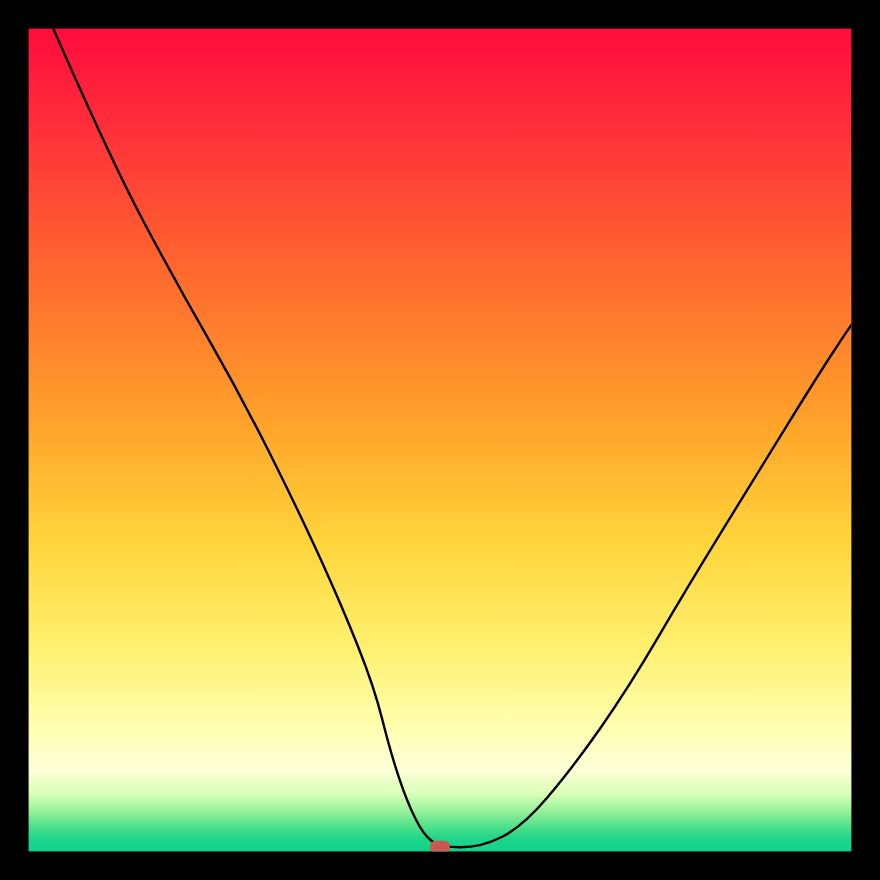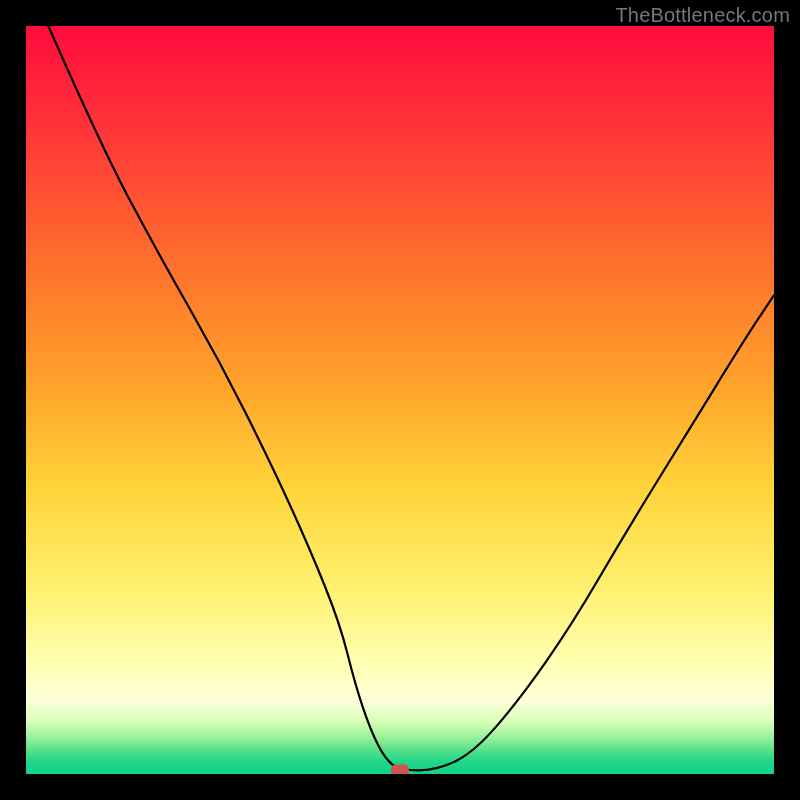--- a/index.html
+++ b/index.html
@@ -65,21 +65,20 @@
     color: #777;
     font-size: 20px;
     letter-spacing: 0.2px;
   }
 </style>
 </head>
 <body>
 
 <div class="frame">
 
-  <div class="watermark">TheBottleneck.com</div>
 
   <div class="plot-area">
     <svg class="curve-svg" viewBox="0 0 748 748" preserveAspectRatio="none">
       <path id="curve-path" class="curve-path" d="M 22.4 0.0 Q 74.8 119.7 104.7 175.8 Q 134.6 231.9 164.6 284.2 Q 194.5 336.6 220.7 389.0 Q 246.8 441.3 265.5 482.5 Q 284.2 523.6 299.2 561.0 Q 314.2 598.4 321.6 628.3 Q 329.1 658.2 336.6 680.7 Q 344.1 703.1 351.6 718.1 Q 359.0 733.0 366.5 738.6 Q 374.0 744.3 392.7 744.3 Q 411.4 744.3 430.1 734.9 Q 448.8 725.6 471.2 699.4 Q 493.7 673.2 519.9 635.8 Q 546.0 598.4 572.2 553.5 Q 598.4 508.6 628.3 460.0 Q 658.2 411.4 688.2 362.8 Q 718.1 314.2 733.0 291.7 T 748.0 269.3"></path>
       <rect id="marker-rect" class="marker" rx="5" ry="5" x="365.0" y="738.3" width="18" height="12" fill="#c9584f"></rect>
     </svg>
   </div>
 
 </div>
 

